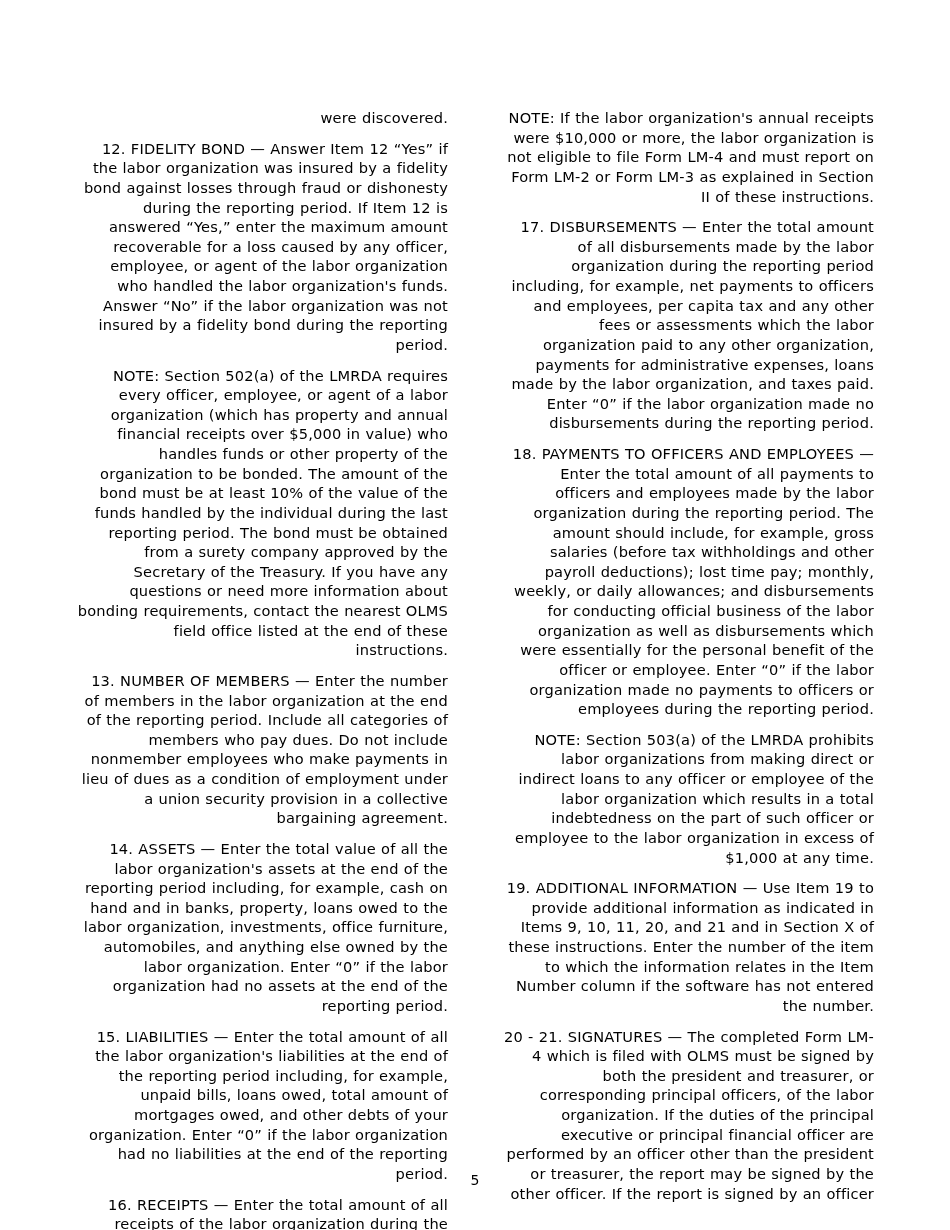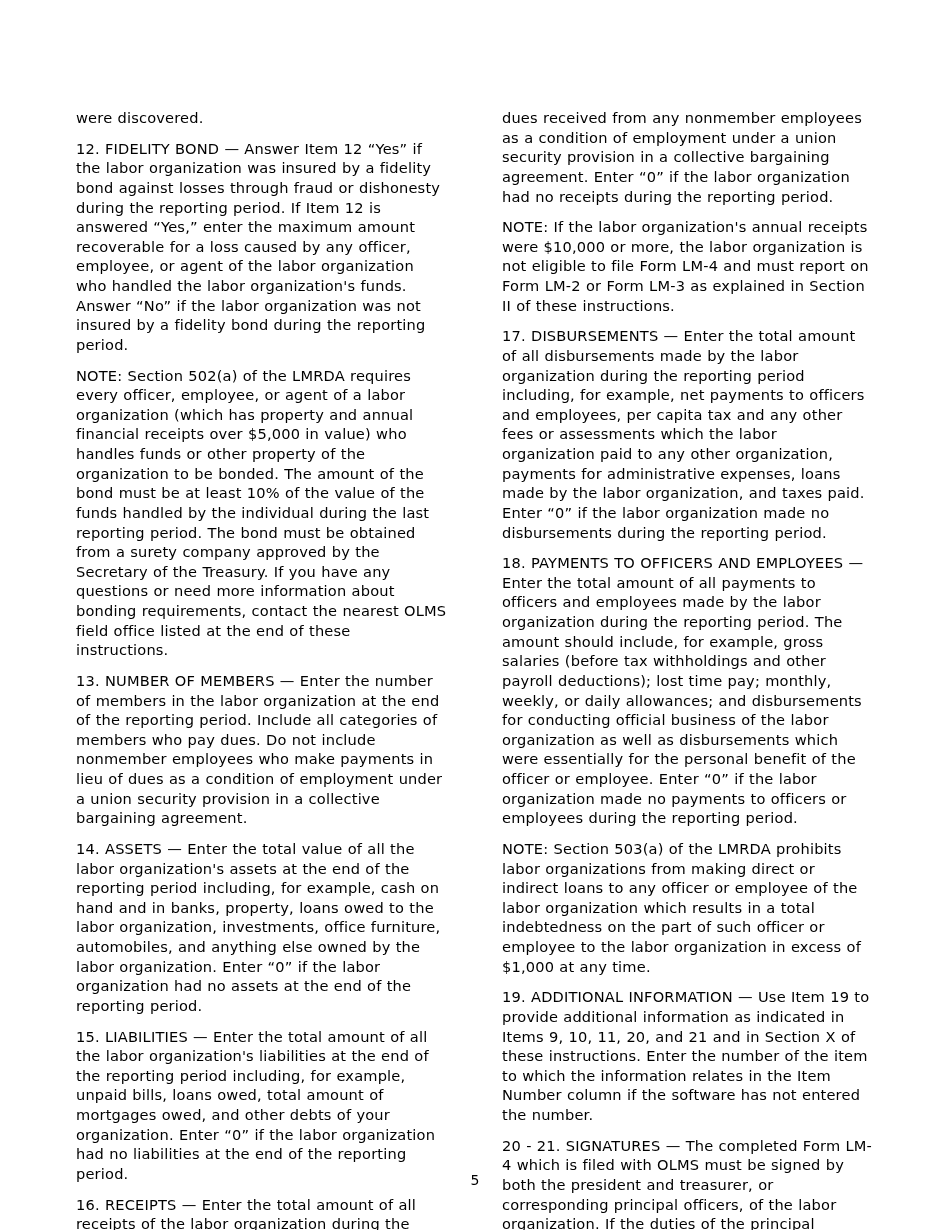--- a/index.html
+++ b/index.html
@@ -29,21 +29,21 @@
   }
   .column {
     width: 372px;
     display: flex;
     flex-direction: column;
   }
   p.para {
     margin: 0 0 11px 0;
     font-size: 14.6px;
     line-height: 1.345;
-    text-align: left;
+    text-align: right;
     letter-spacing: 0.18px;
     word-spacing: 0.4px;
   }
   p.para:last-child {
     margin-bottom: 0;
   }
   .page-number {
     position: absolute;
     left: 0;
     right: 0;
@@ -63,21 +63,20 @@
       <p class="para">were discovered.</p>
       <p class="para">12.  FIDELITY BOND — Answer Item 12 “Yes” if the labor organization was insured by a fidelity bond against losses through fraud or dishonesty during the reporting period.  If Item 12 is answered “Yes,” enter the maximum amount recoverable for a loss caused by any officer, employee, or agent of the labor organization who handled the labor organization's funds.  Answer “No” if the labor organization was not insured by a fidelity bond during the reporting period.</p>
       <p class="para">NOTE:  Section 502(a) of the LMRDA requires every officer, employee, or agent of a labor organization (which has property and annual financial receipts over $5,000 in value) who handles funds or other property of the organization to be bonded.  The amount of the bond must be at least 10% of the value of the funds handled by the individual during the last reporting period.  The bond must be obtained from a surety company approved by the Secretary of the Treasury.  If you have any questions or need more information about bonding requirements, contact the nearest OLMS field office listed at the end of these instructions.</p>
       <p class="para">13.  NUMBER OF MEMBERS — Enter the number of members in the labor organization at the end of the reporting period.  Include all categories of members who pay dues.  Do not include nonmember employees who make payments in lieu of dues as a condition of employment under a union security provision in a collective bargaining agreement.</p>
       <p class="para">14.  ASSETS — Enter the total value of all the labor organization's assets at the end of the reporting period including, for example, cash on hand and in banks, property, loans owed to the labor organization, investments, office furniture, automobiles, and anything else owned by the labor organization.  Enter “0” if the labor organization had no assets at the end of the reporting period.</p>
       <p class="para">15.  LIABILITIES — Enter the total amount of all the labor organization's liabilities at the end of the reporting period including, for example, unpaid bills, loans owed, total amount of mortgages owed, and other debts of your organization.  Enter “0” if the labor organization had no liabilities at the end of the reporting period.</p>
       <p class="para">16.  RECEIPTS — Enter the total amount of all receipts of the labor organization during the reporting period including, for example, dues, fees, fines, assessments, interest, dividends, rent, money from the sale of assets, and loans received by the labor organization.  Also include payments in lieu of</p>
     </div>
 
     <div class="column">
-      <p class="para">dues received from any nonmember employees as a condition of employment under a union security provision in a collective bargaining agreement.  Enter “0” if the labor organization had no receipts during the reporting period.</p>
       <p class="para">NOTE:  If the labor organization's annual receipts were $10,000 or more, the labor organization is not eligible to file Form LM-4 and must report on Form LM-2 or Form LM-3 as explained in Section II of these instructions.</p>
       <p class="para">17.  DISBURSEMENTS — Enter the total amount of all disbursements made by the labor organization during the reporting period including, for example, net payments to officers and employees, per capita tax and any other fees or assessments which the labor organization paid to any other organization, payments for administrative expenses, loans made by the labor organization, and taxes paid.  Enter “0” if the labor organization made no disbursements during the reporting period.</p>
       <p class="para">18.  PAYMENTS TO OFFICERS AND EMPLOYEES — Enter the total amount of all payments to officers and employees made by the labor organization during the reporting period.  The amount should include, for example, gross salaries (before tax withholdings and other payroll deductions); lost time pay; monthly, weekly, or daily allowances; and disbursements for conducting official business of the labor organization as well as disbursements which were essentially for the personal benefit of the officer or employee.  Enter “0” if the labor organization made no payments to officers or employees during the reporting period.</p>
       <p class="para">NOTE:  Section 503(a) of the LMRDA prohibits labor organizations from making direct or indirect loans to any officer or employee of the labor organization which results in a total indebtedness on the part of such officer or employee to the labor organization in excess of $1,000 at any time.</p>
       <p class="para">19.  ADDITIONAL INFORMATION — Use Item 19 to provide additional information as indicated in Items 9, 10, 11, 20, and 21 and in Section X of these instructions.  Enter the number of the item to which the information relates in the Item Number column if the software has not entered the number.</p>
       <p class="para">20 - 21. SIGNATURES — The completed Form LM-4 which is filed with OLMS must be signed by both the president and treasurer, or corresponding principal officers, of the labor organization.  If the duties of the principal executive or principal financial officer are performed by an officer other than the president or treasurer, the report may be signed by the other officer.  If the report is signed by an officer</p>
     </div>
 
   </div>
 

